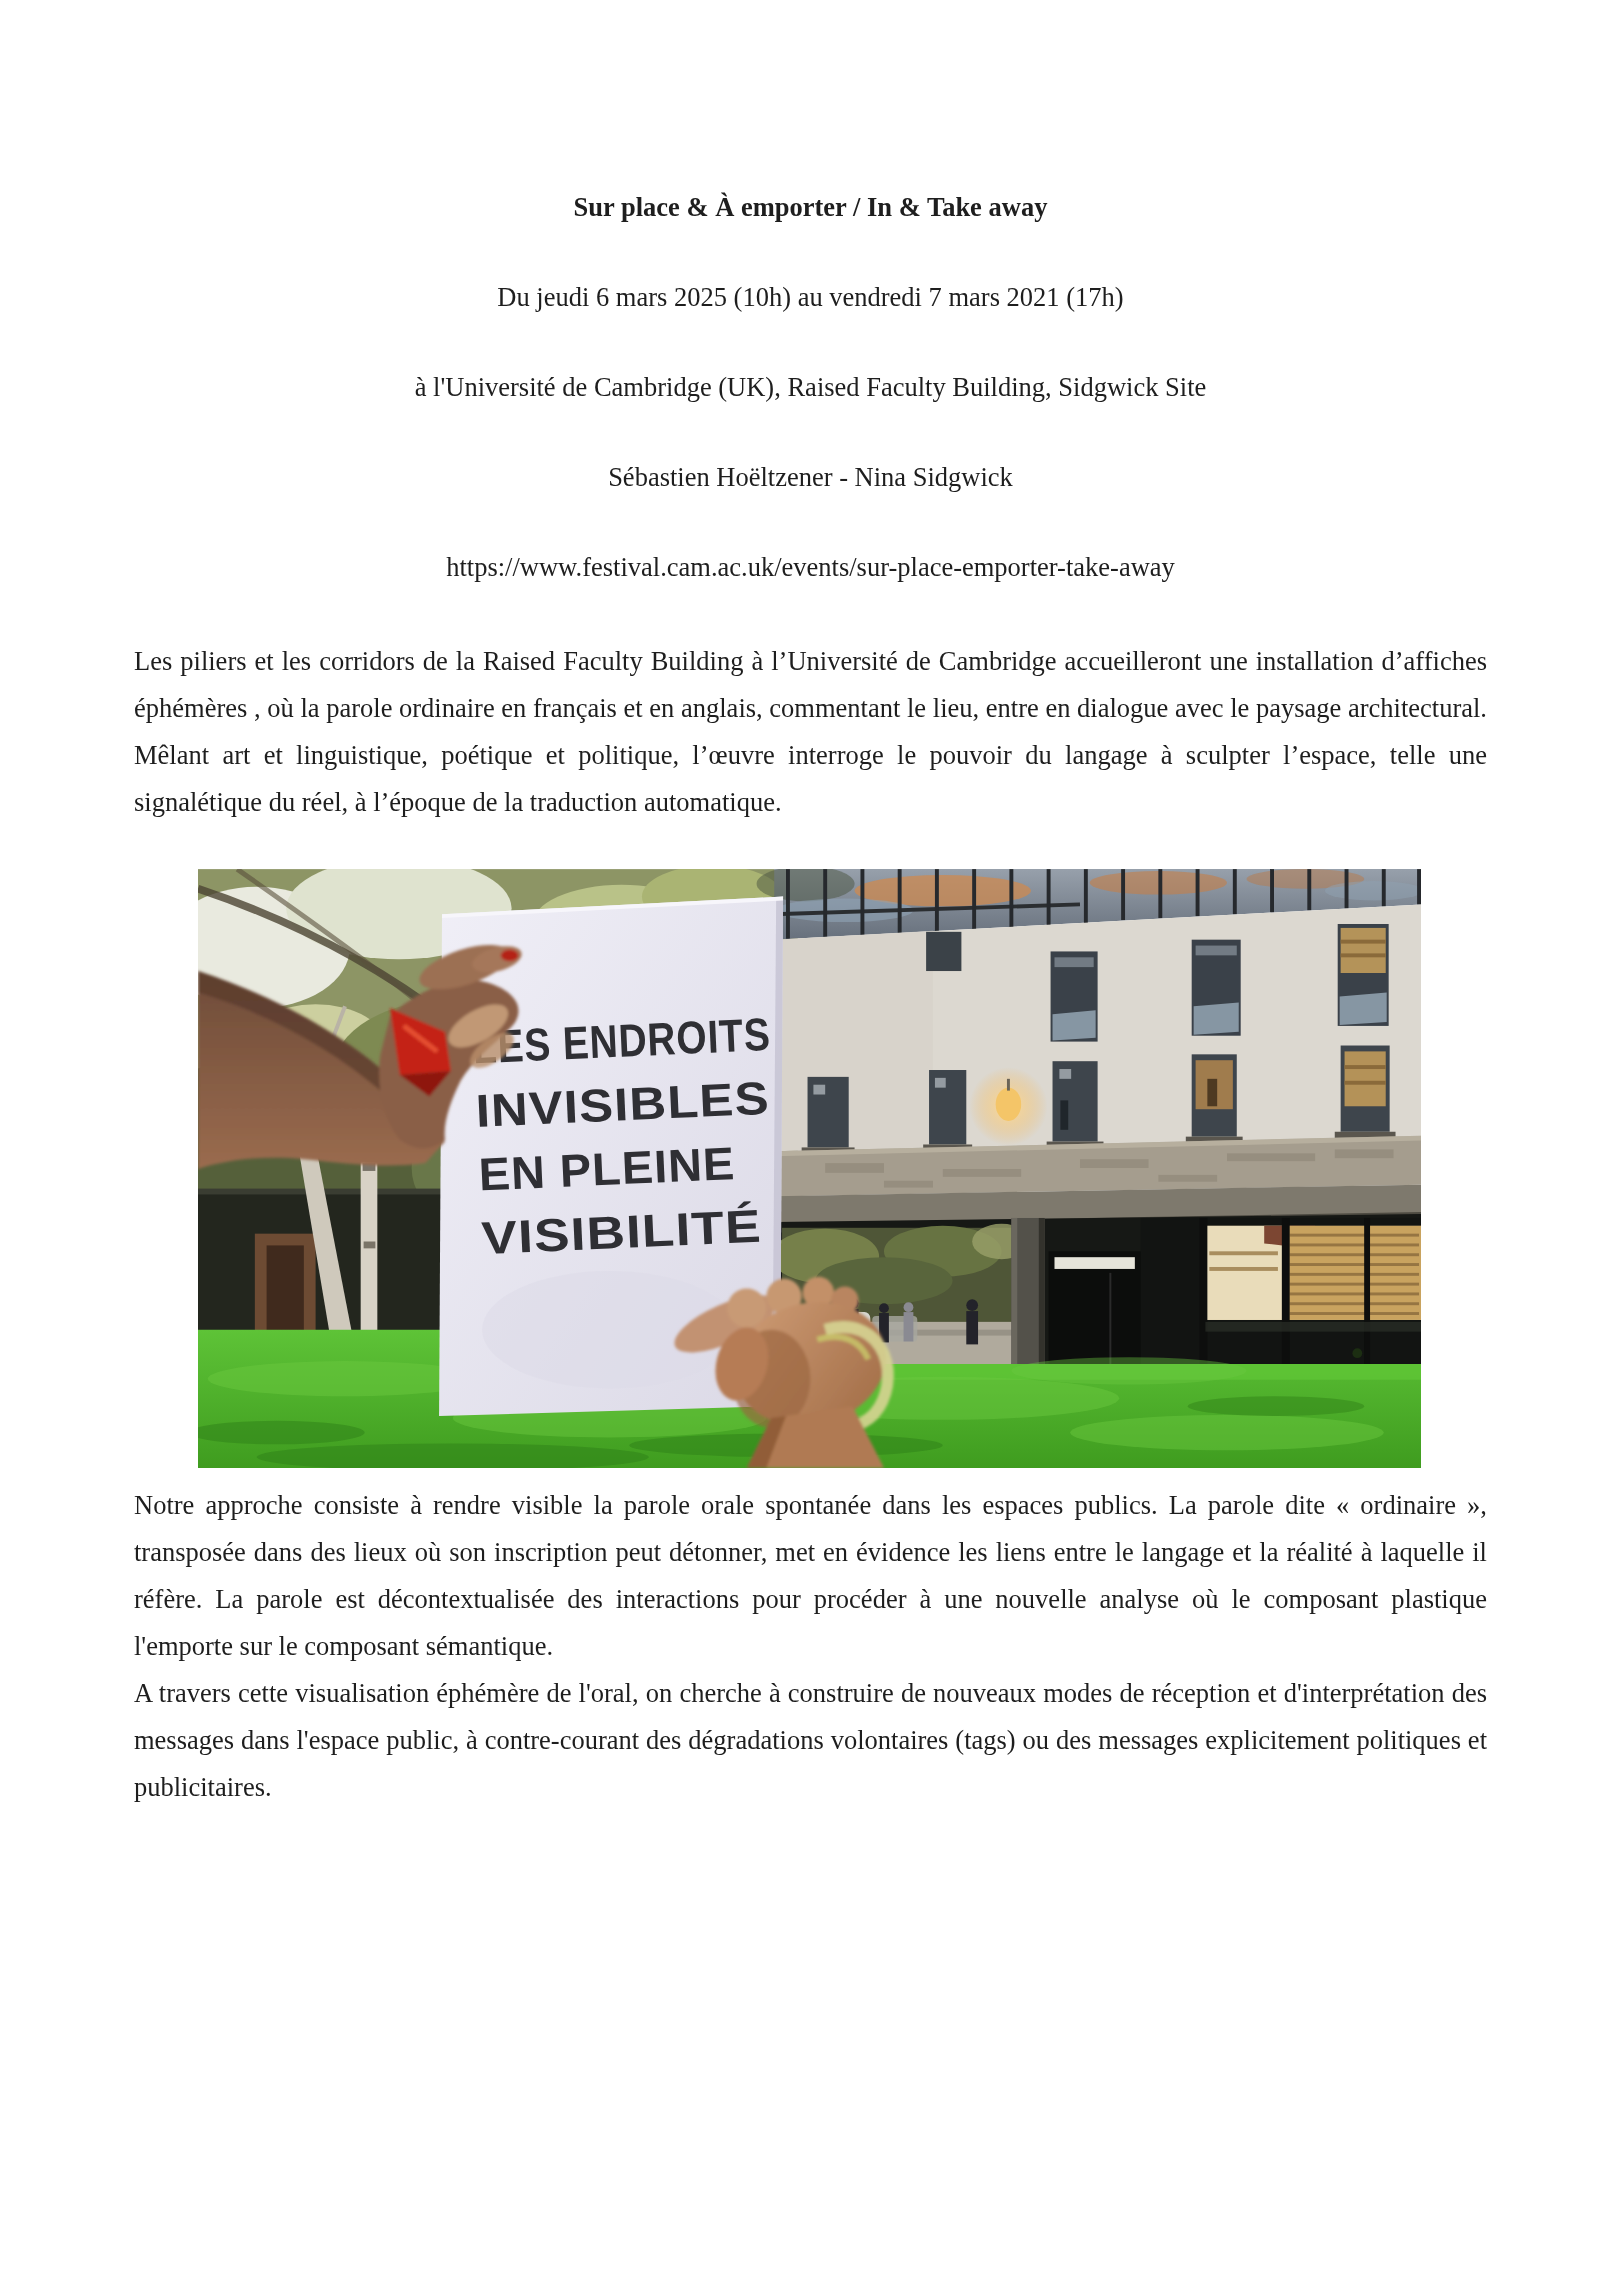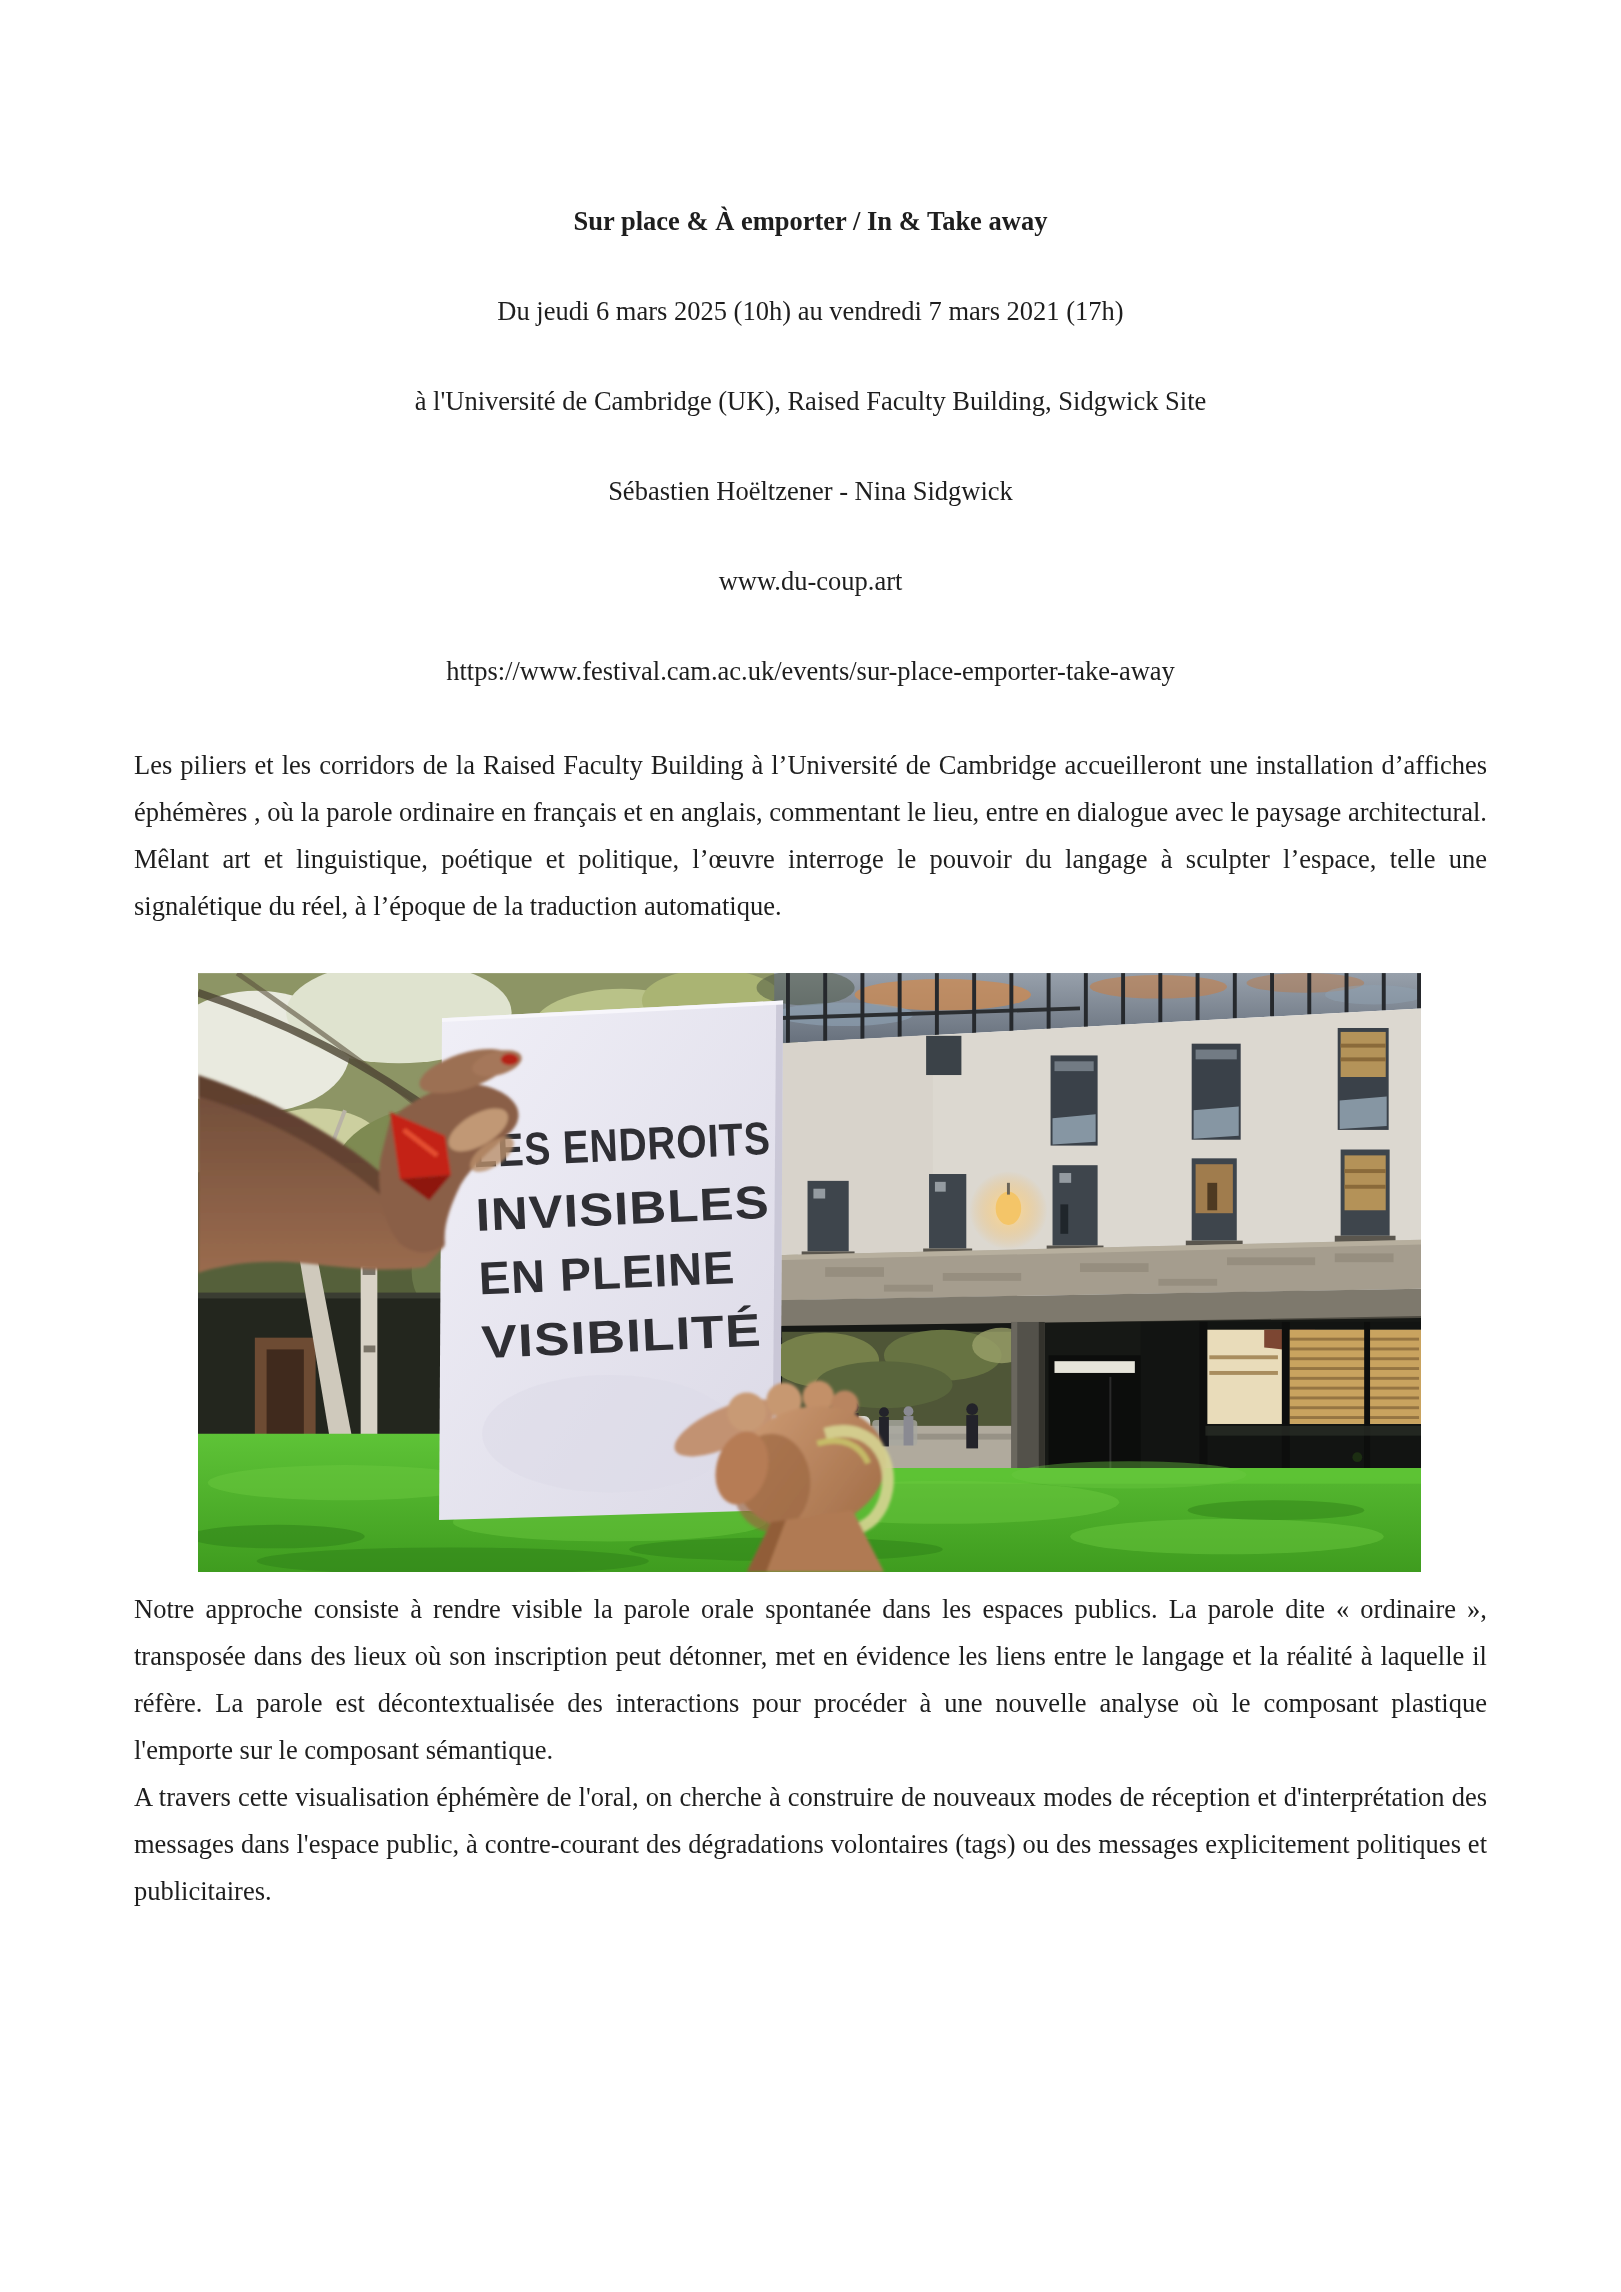--- a/index.html
+++ b/index.html
@@ -3,41 +3,40 @@
 <meta charset="utf-8">
 <style>
   html,body { margin:0; padding:0; background:#ffffff; }
   .page {
     position:relative; width:1621px; height:2293px; background:#ffffff;
     font-family:"Liberation Serif","DejaVu Serif",serif; color:#1e1e1e;
     overflow:hidden;
   }
   .doc { padding:188px 134px 0 134px; }
   .center { text-align:center; font-size:26.5px; line-height:39px; margin:0 0 51px 0; }
-  .title  { font-weight:bold;margin-top:14px; }
+  .title  { font-weight:bold; }
   .para   { text-align:justify; text-justify:inter-word; font-size:26.5px; line-height:47px; margin:0; }
   .para-1 { }
   .photo-figure { margin:43px 0 13.7px 64px; width:1223px; height:599px; padding:0; }
   .para-3 { }
   svg text.posterline {
     font-family:"Liberation Sans","DejaVu Sans",sans-serif;
     font-weight:700; font-size:47px; letter-spacing:1px; fill:#2f2f34;
   }
 </style>
 </head>
 <body>
 
 <div class="page">
   <div class="doc">
 
     <p class="center title">Sur place &amp; À emporter / In &amp; Take away</p>
     <p class="center">Du jeudi 6 mars 2025 (10h) au vendredi 7 mars 2021 (17h)</p>
     <p class="center">à l'Université de Cambridge (UK), Raised Faculty Building, Sidgwick Site</p>
     <p class="center">Sébastien Hoëltzener - Nina Sidgwick</p>
-    <p class="center">www.du-coup.art</p>
     <p class="center">https://www.festival.cam.ac.uk/events/sur-place-emporter-take-away</p>
 
     <p class="para para-1">Les piliers et les corridors de la Raised Faculty Building à l’Université de Cambridge accueilleront une installation d’affiches éphémères , où la parole ordinaire en français et en anglais, commentant le lieu, entre en dialogue avec le paysage architectural. Mêlant art et linguistique, poétique et politique, l’œuvre interroge le pouvoir du langage à sculpter l’espace, telle une signalétique du réel, à l’époque de la traduction automatique.</p>
 
     <figure class="photo-figure">
       <svg viewBox="0 0 1248 611" width="1223" height="599" role="img">
         <defs>
           <linearGradient id="grassG" x1="0" y1="0" x2="0" y2="1">
             <stop offset="0" stop-color="#5ec337"></stop>
               <stop offset="1" stop-color="#3f9c1f"></stop>

